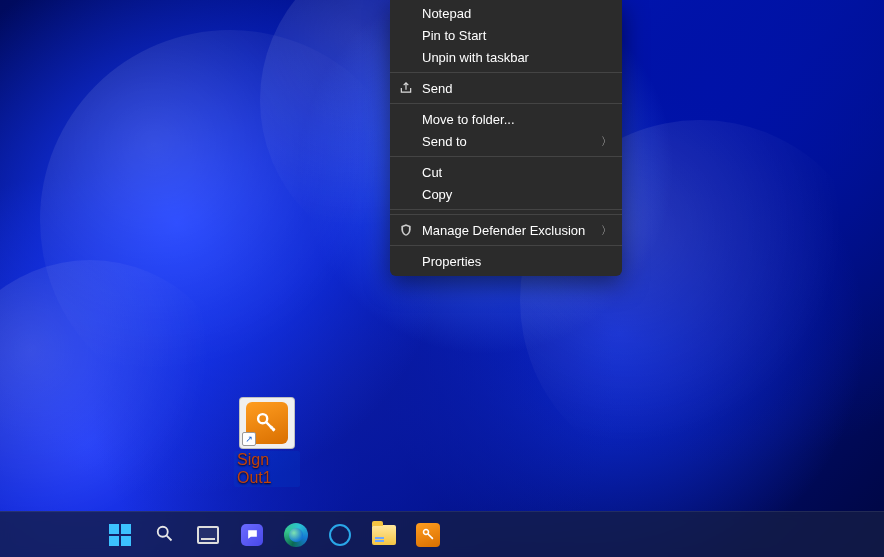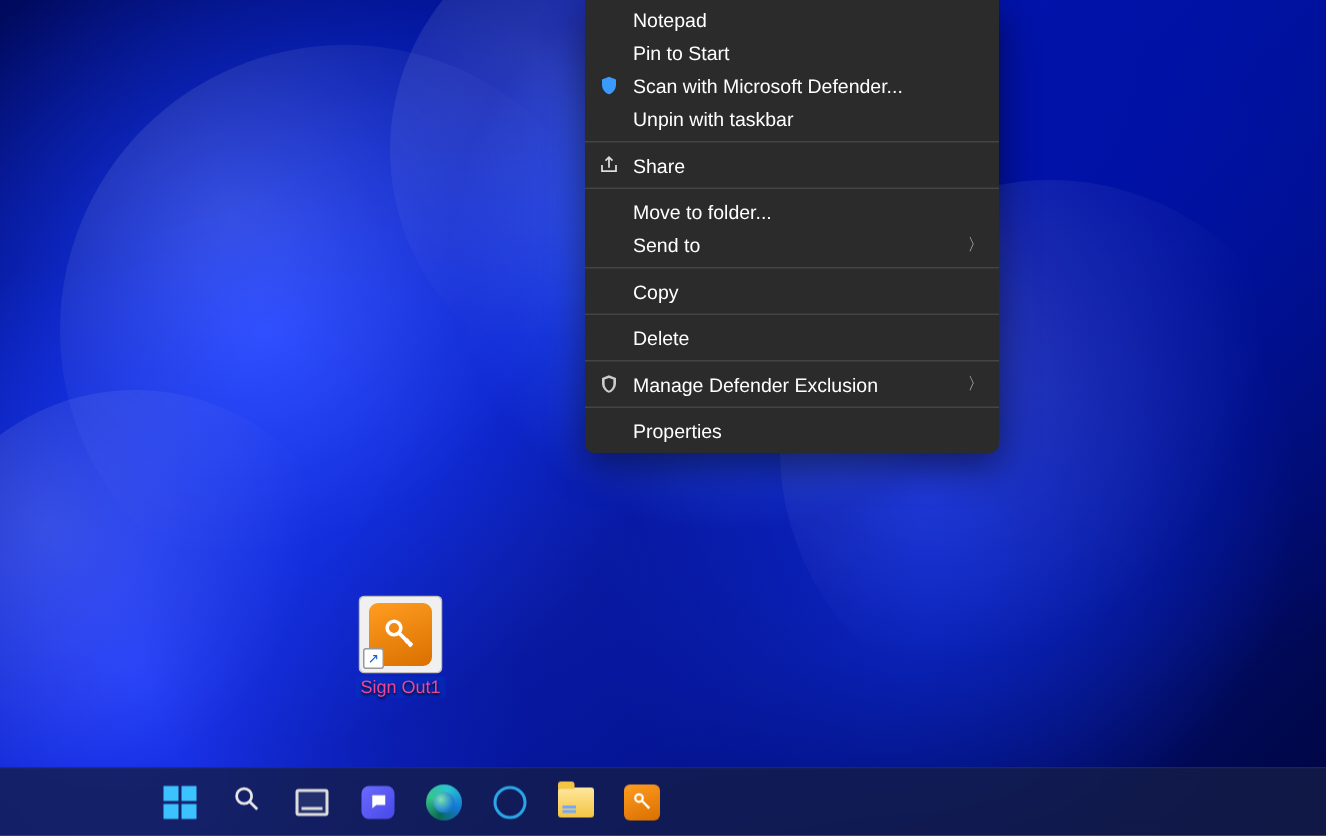--- a/index.html
+++ b/index.html
@@ -41,29 +41,29 @@
     background: linear-gradient(160deg,#ff9d20,#d96f00);
     display:flex; align-items:center; justify-content:center;
   }
   .shortcut .arrow-overlay{
     position:absolute; left:2px; bottom:2px; width:14px; height:14px;
     background:#fff; border:1px solid #999; border-radius:2px;
     display:flex;align-items:center;justify-content:center;
     font-size:9px; color:#1560d0;
   }
   .shortcut .label{
-    margin-top:2px; color:#ec4899; font-size:12px;
+    margin-top:2px; color:#c2410c; font-size:16px;
     text-shadow:0 1px 2px rgba(0,0,0,.9);
     background:rgba(0,60,200,.3); padding:0 3px; border-radius:2px;
   }
 
   
   .context-menu {
     position:absolute; left:390px; top:0;
-    width:276px;
+    width:232px;
     background:#2b2b2b; color:#fff;
     font-size:13px;
     border-radius:0 0 6px 6px;
     box-shadow:0 8px 24px rgba(0,0,0,.5);
     padding:2px 0 4px;
   }
   .menu-item{
     display:flex; align-items:center;
     height:22px; padding:0 14px 0 32px;
     position:relative; cursor:default;
@@ -136,63 +136,55 @@
 
 <div class="context-menu">
 
   <div class="menu-item">
     <span>Notepad</span>
   </div>
   <div class="menu-item">
     <span>Pin to Start</span>
   </div>
   <div class="menu-item">
-    <span class="mi-icon">
-      <svg viewBox="0 0 24 24" width="14" height="14">
-          <path fill="#3a9bff" d="M12 2l8 3v6c0 5-3.4 9.4-8 11-4.6-1.6-8-6-8-11V5l8-3z"></path>
-        </svg>
-    </span>
-    <span>Scan with Microsoft Defender...</span>
-  </div>
-  <div class="menu-item">
     <span>Unpin with taskbar</span>
   </div>
 
   <div class="menu-sep"></div>
 
   <div class="menu-item">
     <span class="mi-icon">
       <svg viewBox="0 0 24 24" width="14" height="14" fill="none" stroke="#ddd" stroke-width="2">
         <path d="M4 12v7h16v-7M12 3v12M8 7l4-4 4 4"></path>
       </svg>
     </span>
-    <span>Share</span>
+    <span>Send</span>
   </div>
 
   <div class="menu-sep"></div>
 
   <div class="menu-item">
     <span>Move to folder...</span>
   </div>
   <div class="menu-item">
     <span>Send to</span>
     <span class="chevron">〉</span>
   </div>
 
   <div class="menu-sep"></div>
 
   <div class="menu-item">
+    <span>Cut</span>
+  </div>
+  <div class="menu-item">
     <span>Copy</span>
   </div>
 
   <div class="menu-sep"></div>
 
-  <div class="menu-item">
-    <span>Delete</span>
-  </div>
 
   <div class="menu-sep"></div>
 
   <div class="menu-item">
     <span class="mi-icon">
       <svg viewBox="0 0 24 24" width="14" height="14">
           <path fill="#ccc" d="M12 2l8 3v6c0 5-3.4 9.4-8 11-4.6-1.6-8-6-8-11V5l8-3z"></path>
           <path fill="#2b2b2b" d="M12 5l5 1.9V12c0 3.4-2.2 6.5-5 7.7-2.8-1.2-5-4.3-5-7.7V6.9L12 5z"></path>
         </svg>
     </span>

